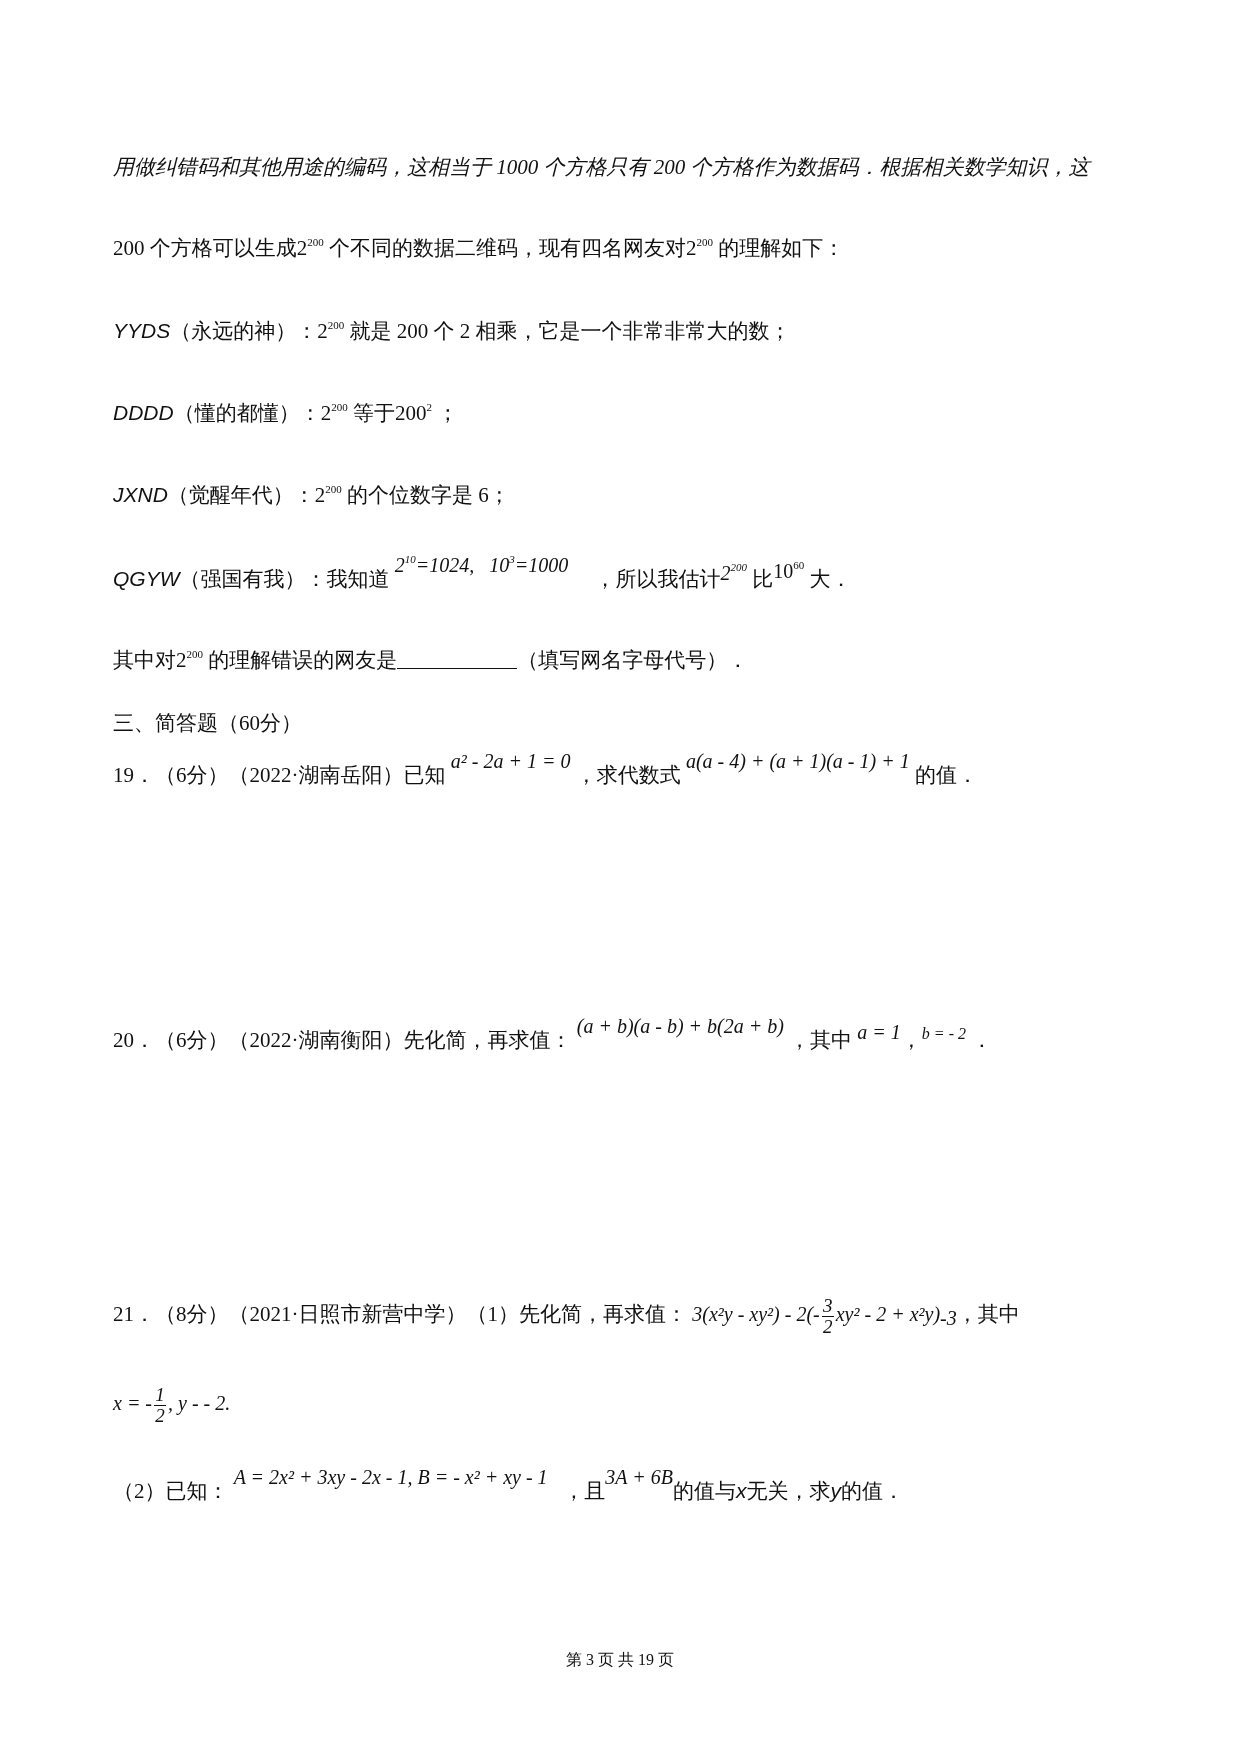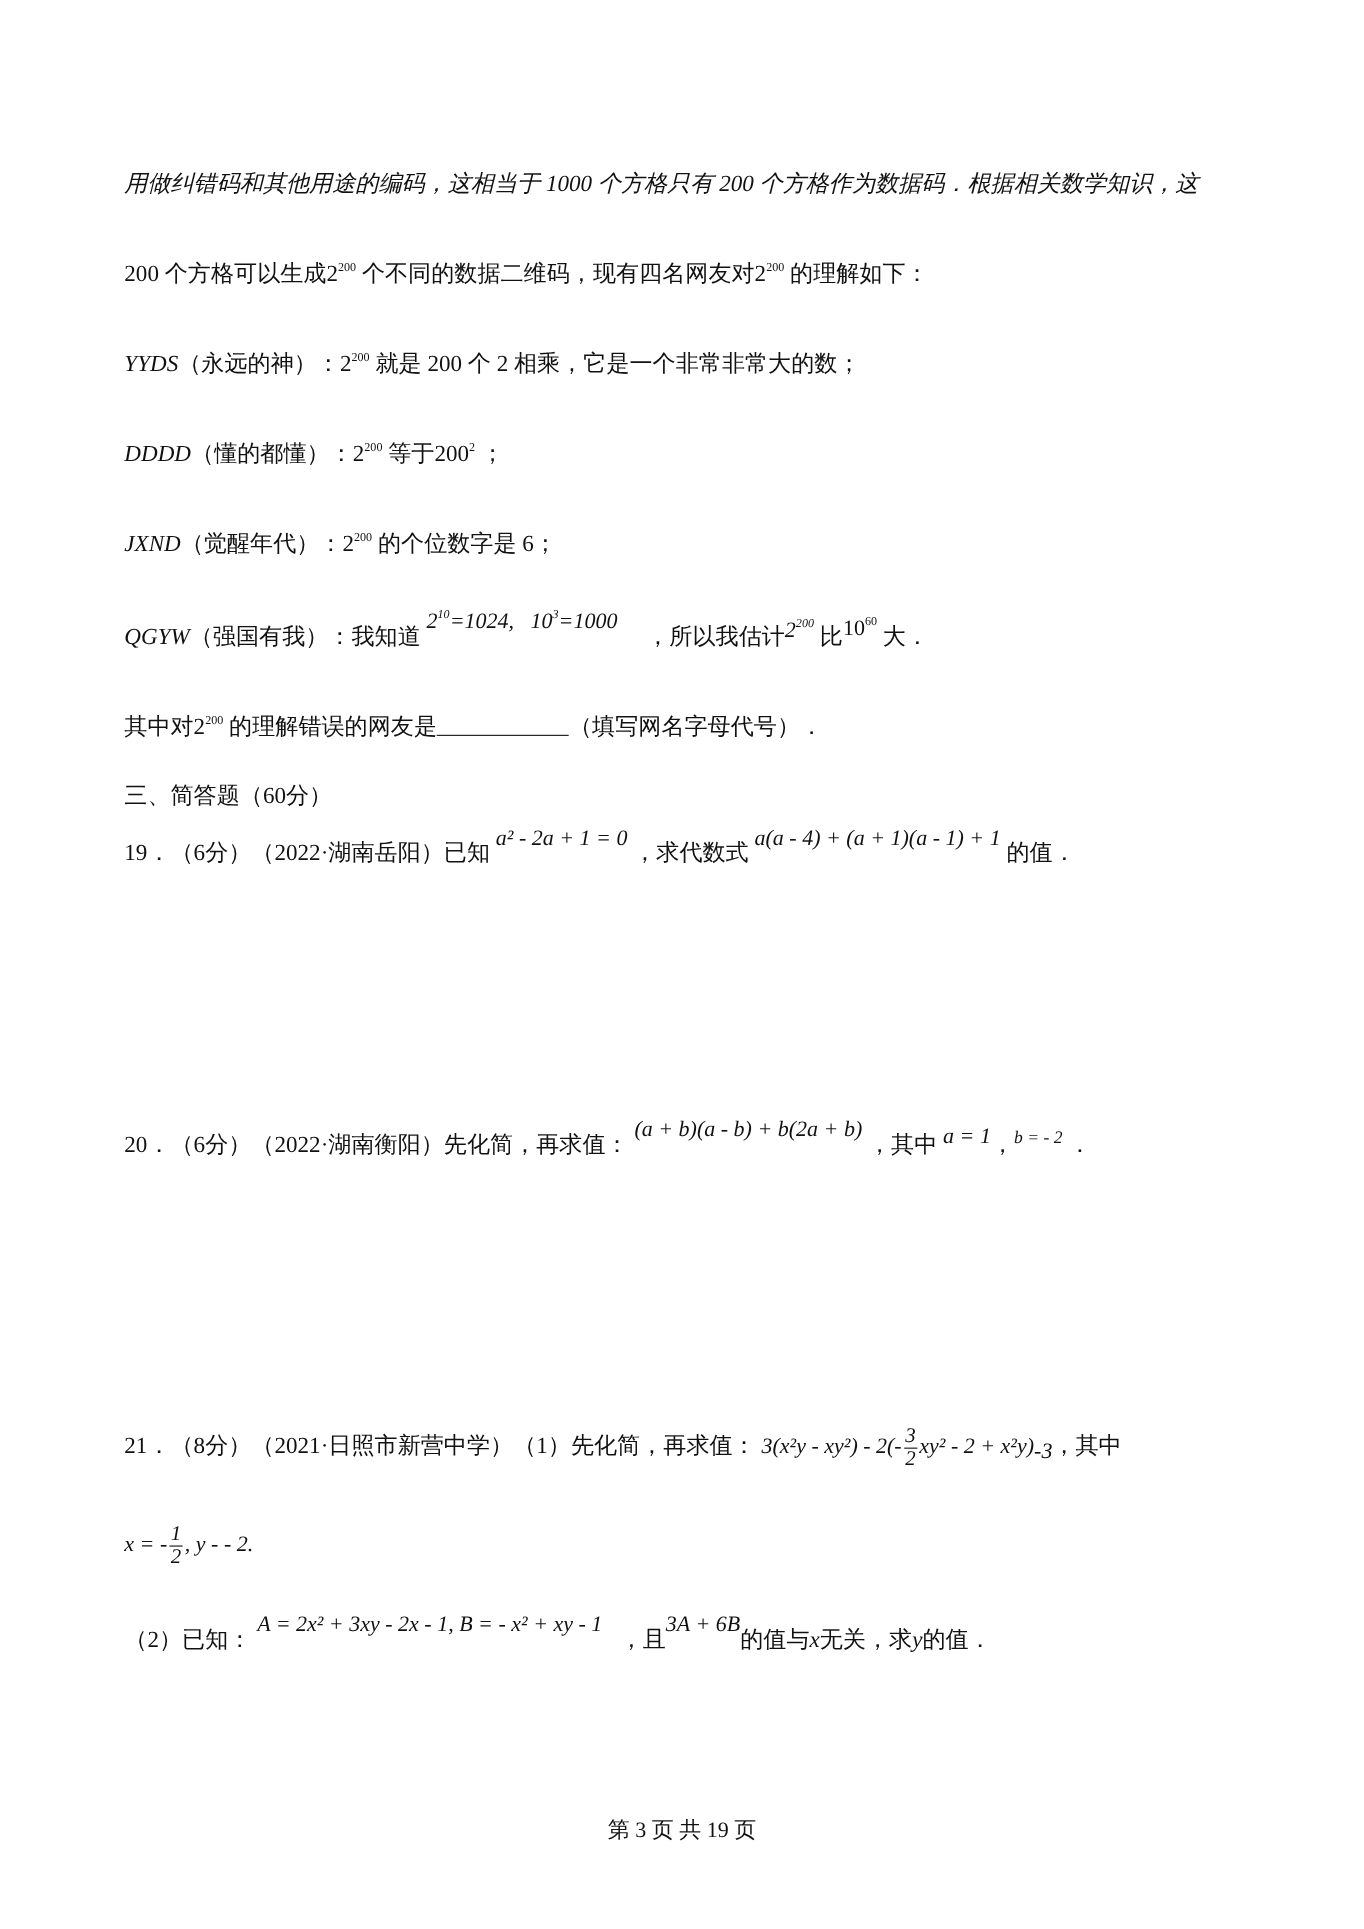--- a/index.html
+++ b/index.html
@@ -1,26 +1,26 @@
 <!DOCTYPE html>
 <html><head>
 <meta charset="utf-8">
 <style>
   html, body { margin:0; padding:0; background:#ffffff; }
   body { width:1240px; height:1754px; position:relative; overflow:hidden;
          font-family:"Liberation Serif","DejaVu Serif",serif; color:#111; }
   .line { position:absolute; left:113px; font-size:21px; white-space:nowrap; line-height:1; }
-  .it { font-style:italic; font-family:Liberation Serif, serif; }
+  .it { font-style:italic; font-family:Liberation Sans, sans-serif; }
   sup { font-size:11px; vertical-align:9px; line-height:0; }
   .math { font-family:"Liberation Serif",serif; font-size:20px; position:relative; }
   .raise { position:relative; top:-14px;font-style:italic; }
   .blank { display:inline-block; width:120px; border-bottom:1px solid #111; height:20px; vertical-align:-2px; }
   .frac { display:inline-flex; flex-direction:column; align-items:center; vertical-align:middle; font-size:19px; line-height:1.05; margin:0 2px; }
   .frac .bar { border-top:1px solid #111; width:12px; }
-  .footer { position:absolute; top:1650px; left:0; width:1240px; text-align:center; font-size:20px; }
+  .footer { position:absolute; top:1650px; left:0; width:1240px; text-align:center; font-size:16px; }
 </style>
 </head>
 <body>
 
 <div class="line" style="top:157px;font-style:italic;">用做纠错码和其他用途的编码，这相当于 1000 个方格只有 200 个方格作为数据码．根据相关数学知识，这</div>
 
 <div class="line" style="top:238px;text-align:right;">
   <span>200 个方格可以生成</span><span><span>2</span><sup>200</sup></span>
   <span>个不同的数据二维码，现有四名网友对</span><span><span>2</span><sup>200</sup></span>
   <span>的理解如下：</span>

